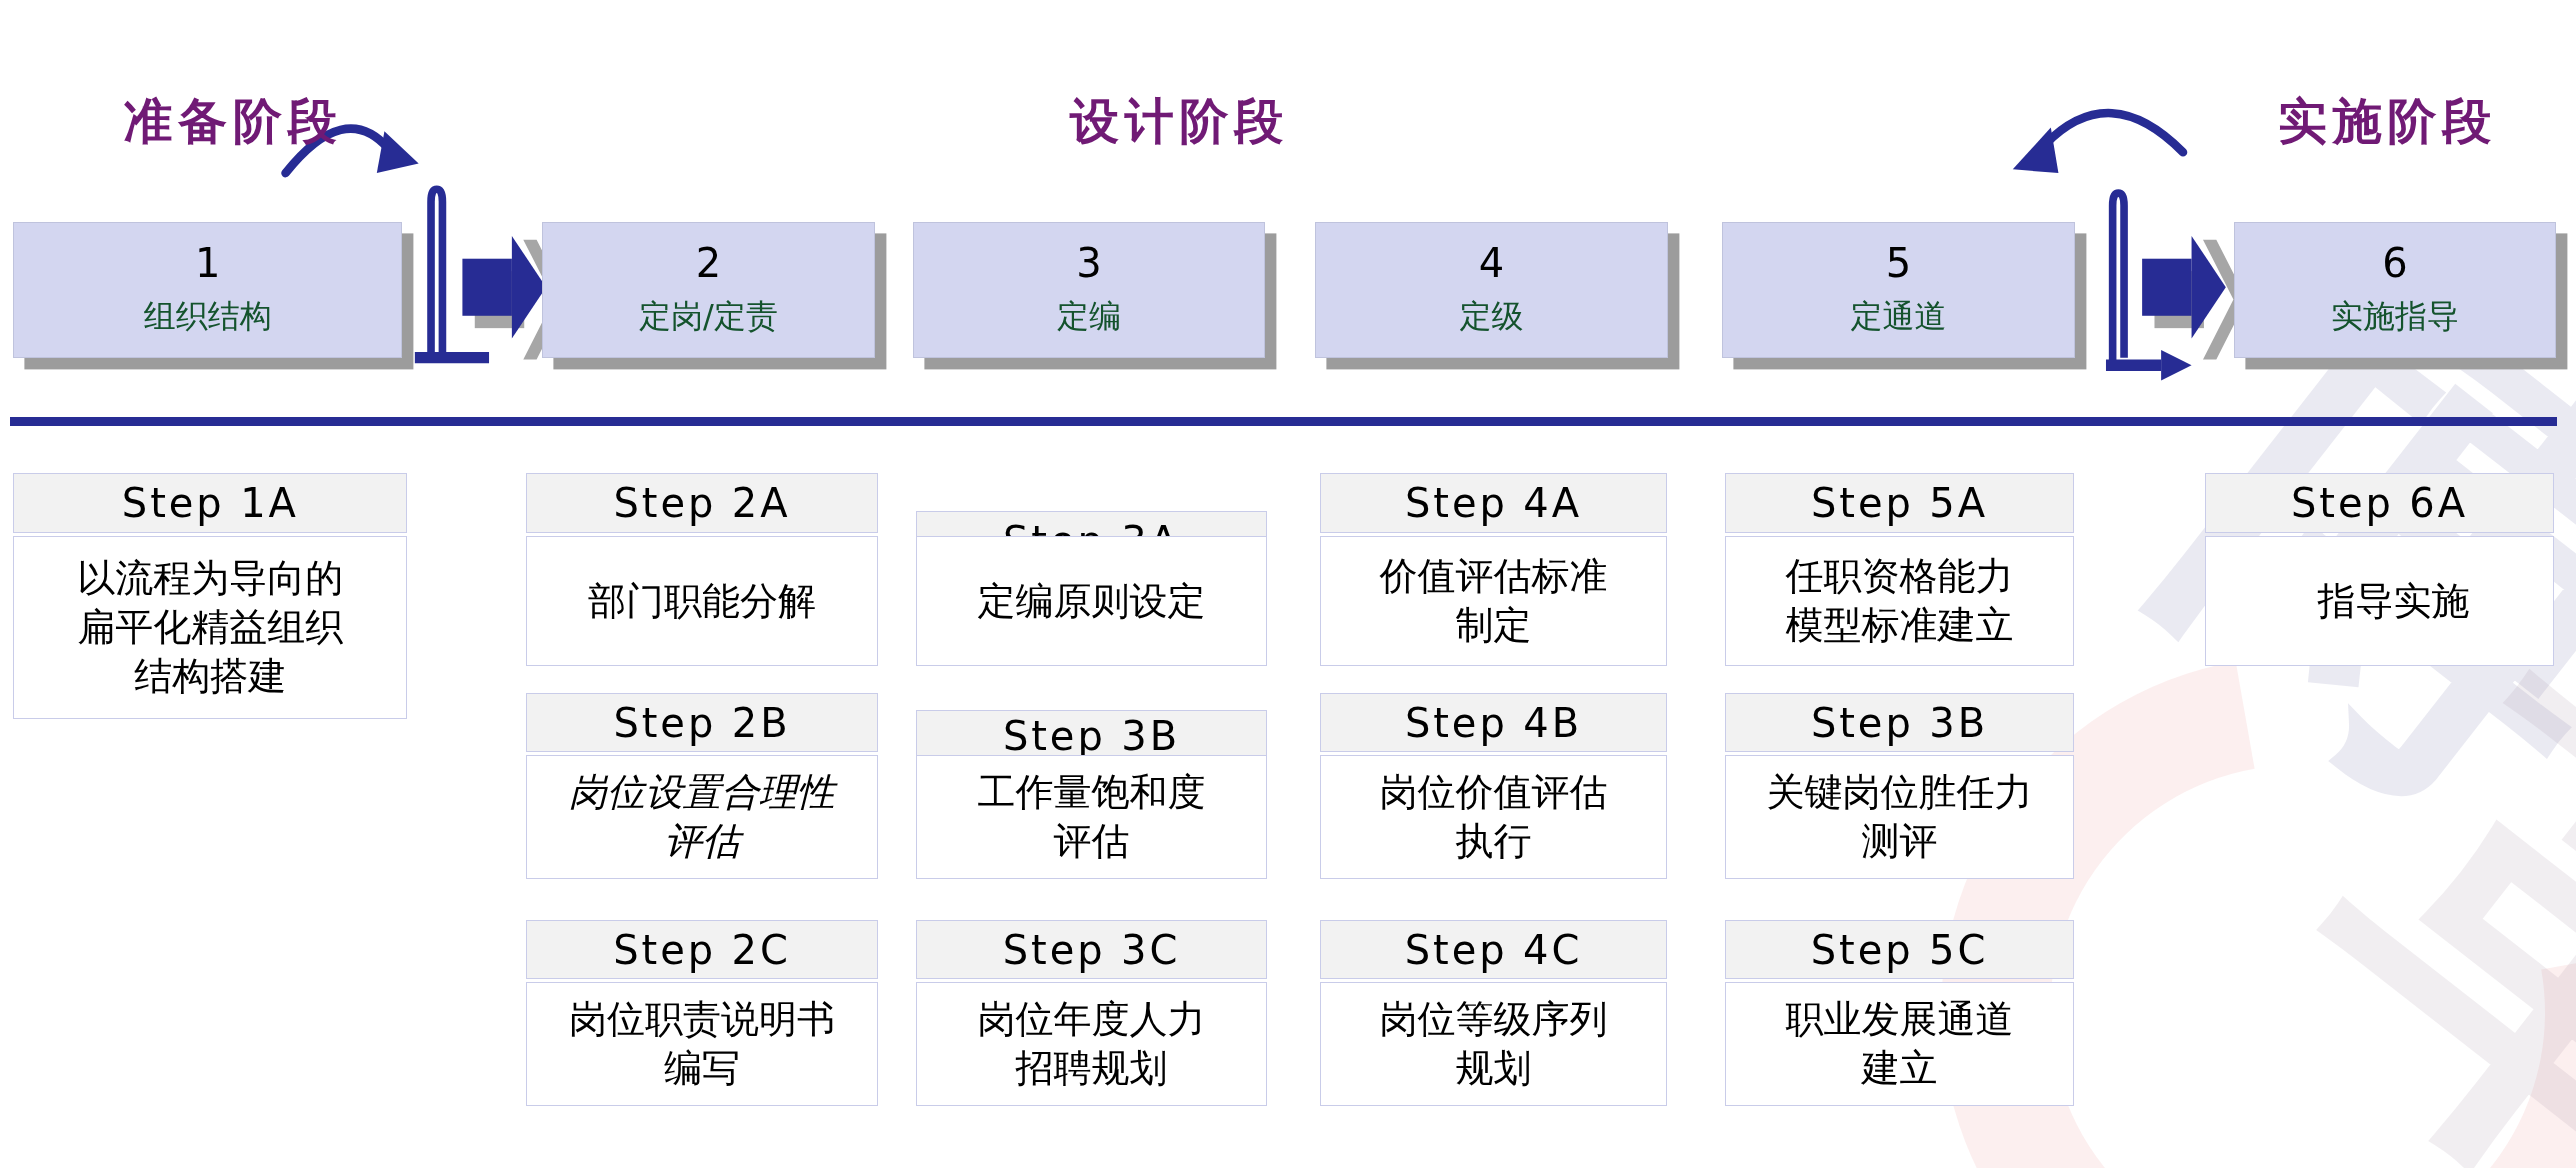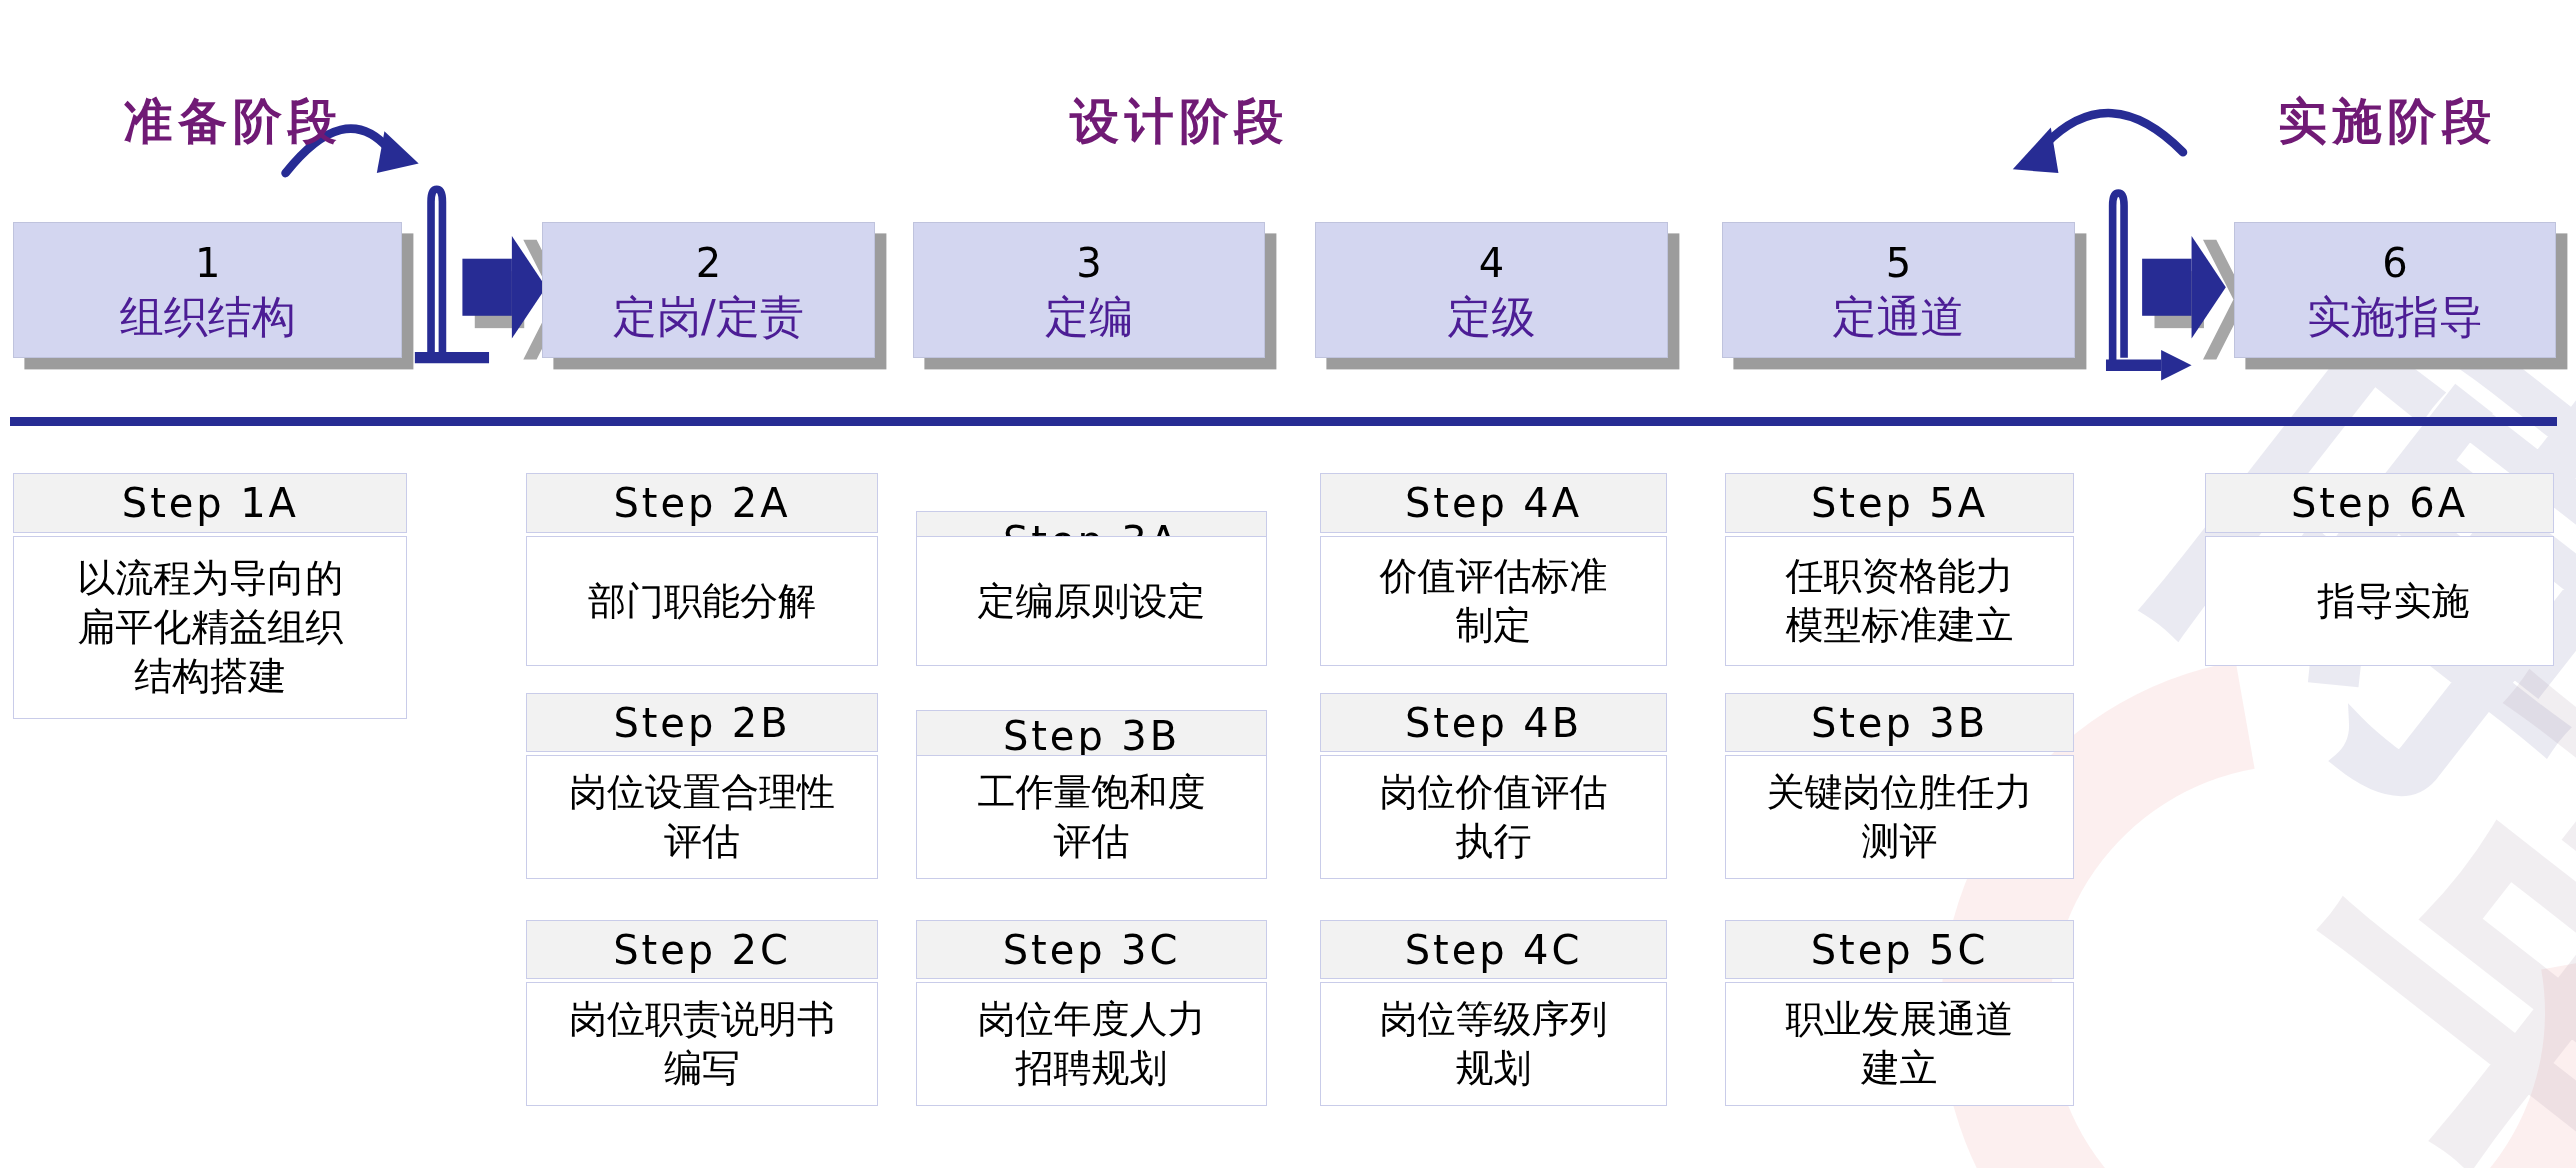--- a/index.html
+++ b/index.html
@@ -43,21 +43,21 @@
   .main-box{
     position:absolute;top:222px;height:136px;
     background:#d3d6f0;
     border:1.9px solid #bfc3dd;
     box-shadow:11.4px 11.4px 0 #9c9c9c;
     box-sizing:border-box;
     display:flex;flex-direction:column;align-items:center;justify-content:center;
     z-index:2;
   }
   .main-box .num{font-size:40px;color:#000;line-height:53px;}
-  .main-box .ttl{font-size:44px;color:#4c1d95;line-height:53px;}
+  .main-box .ttl{font-size:32px;color:#14532d;line-height:53px;}
   
   .divider-line{
     position:absolute;left:9.5px;top:417px;width:2547px;height:8.6px;
     background:#272c94;z-index:1;
   }
   
   .step-header{
     position:absolute;
     background:#f2f2f2;
     border:1.9px solid #c9cce9;
@@ -159,21 +159,21 @@
   <div class="divider-line"></div>
 
   <div class="step-header" style="left:13.3px;top:473px;width:394px;height:60px;">Step 1A</div>
   <div class="step-body" style="left:13.3px;top:536px;width:394px;height:183px;">以流程为导向的
 扁平化精益组织
 结构搭建</div>
 
   <div class="step-header" style="left:526px;top:473px;width:352px;height:60px;">Step 2A</div>
   <div class="step-body" style="left:526px;top:536px;width:352px;height:130px;">部门职能分解</div>
   <div class="step-header" style="left:526px;top:693px;width:352px;height:59px;">Step 2B</div>
-  <div class="step-body" style="left:526px;top:755px;width:352px;height:124px;">岗位设置合理性
+  <div class="step-body" style="left:526px;top:755px;width:352px;height:124px;font-style:italic;">岗位设置合理性
 评估</div>
   <div class="step-header" style="left:526px;top:920px;width:352px;height:59px;">Step 2C</div>
   <div class="step-body" style="left:526px;top:982px;width:352px;height:124px;">岗位职责说明书
 编写</div>
 
   <div class="step-header" style="left:916px;top:473px;width:351px;height:60px;margin-top:38px;">Step 3A</div>
   <div class="step-body" style="left:916px;top:536px;width:351px;height:130px;">定编原则设定</div>
   <div class="step-header" style="left:916px;top:674px;width:351px;height:52px;margin-top:36px;">Step 3B</div>
   <div class="step-body" style="left:916px;top:755px;width:351px;height:124px;">工作量饱和度
 评估</div>

